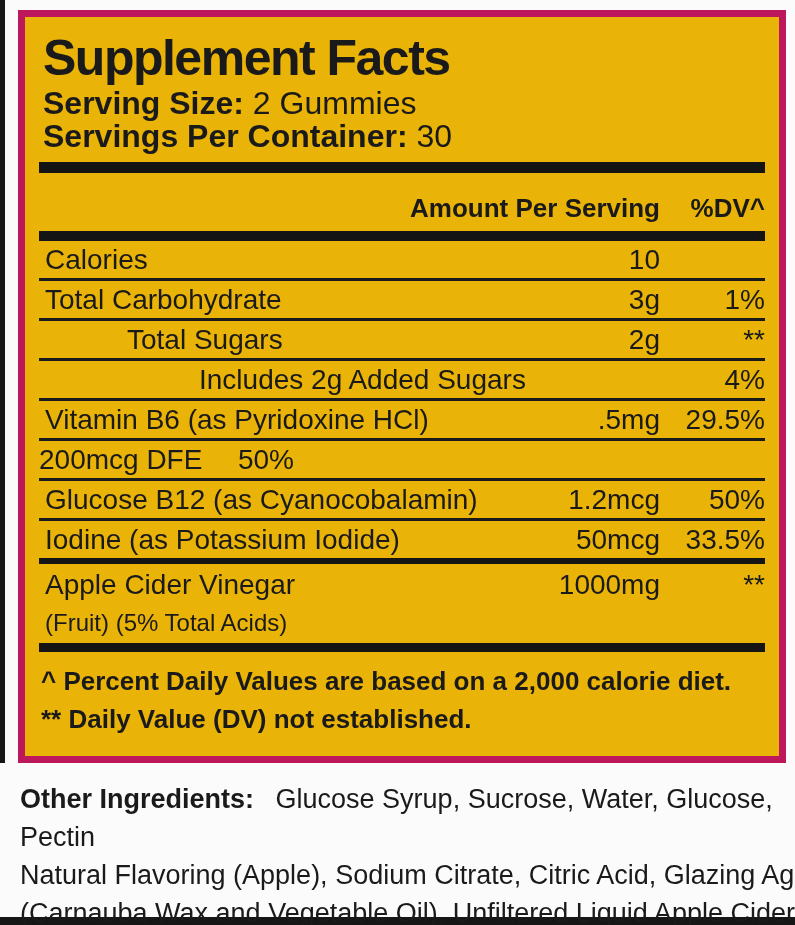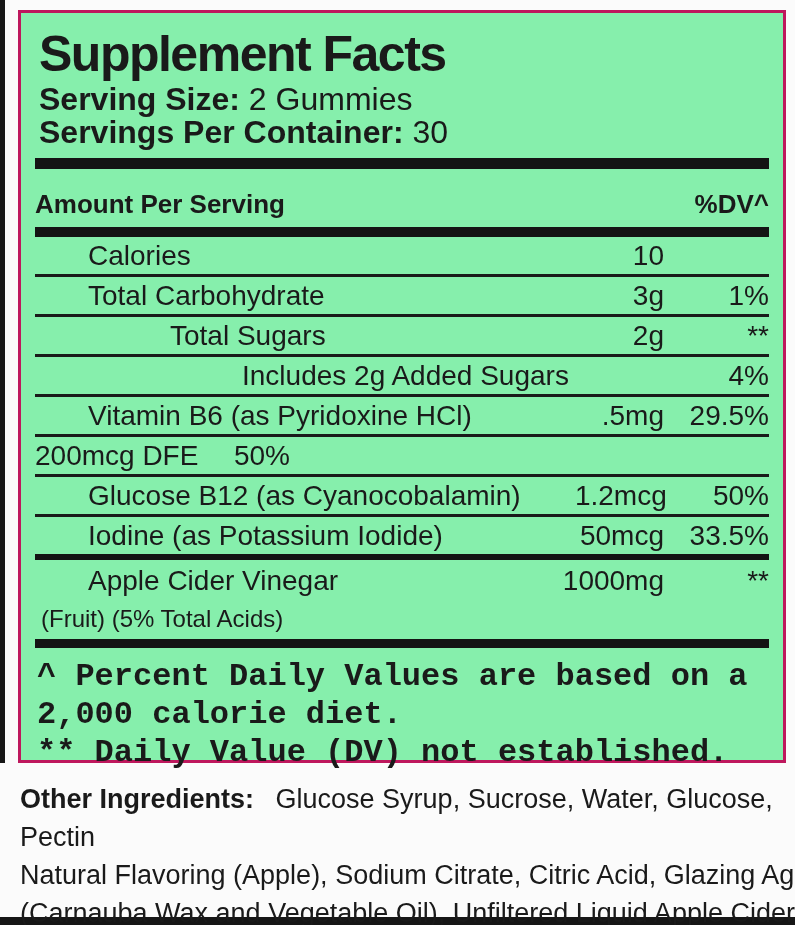--- a/index.html
+++ b/index.html
@@ -17,22 +17,22 @@
     background: #161616;
   }
   .edge-bottom {
     position: absolute; left: 0; top: 917px;
     width: 795px; height: 8px;
     background: #161616;
   }
   .facts-box {
     position: absolute; left: 18px; top: 10px;
     width: 768px; height: 753px;
-    border: 3px solid #be185d;
-    background: #86efac;
+    border: 7px solid #be185d;
+    background: #eab308;
     padding: 0 14px;
   }
   .title {
     margin-top: 12px;
     font-size: 50px;
     font-weight: 800;
     letter-spacing: -1.5px;
     line-height: 58px;
     padding-left: 4px;
   }
@@ -42,53 +42,52 @@
     padding-left: 4px;
   }
   .serving-line .lbl { font-weight: bold; }
   .bar { background: #141414; width: 100%; }
   .bar-xl { height: 11px; margin-top: 9px; }
   .bar-lg { height: 10px; }
   .bar-md { height: 6px; }
   .bar-ft { height: 9px; }
   .hdr {
     display: flex;
-    justify-content: space-between;
+    justify-content: flex-end;
     align-items: flex-end;
     height: 58px;
     padding-bottom: 7px;
     font-weight: bold;
     font-size: 26px;
   }
   .hdr-dv { width: 105px; text-align: right; margin-top: 37px; }
   .row {
     display: flex;
     align-items: center;
     height: 37px;
     font-size: 28px;
   }
   .row.sep { border-bottom: 3px solid #1a1a1a; height: 40px; }
-  .row-label { flex: 1; padding-left: 6px; white-space: nowrap; margin-left: 47px; }
+  .row-label { flex: 1; padding-left: 6px; white-space: nowrap; }
   .row-label.indent-1 { padding-left: 88px; }
   .row-label.indent-2 { padding-left: 160px; }
   .row-amount { width: 150px; text-align: right; white-space: nowrap; }
   .row-dv { width: 105px; text-align: right; white-space: nowrap; }
   .acv-block { padding-top: 2px; }
   .acv-line2 {
     font-size: 24px;
     line-height: 40px;
     padding-left: 6px;
     height: 40px;
   }
   .footnotes {
     padding: 10px 2px 0 2px;
     font-weight: bold;
-    font-size: 32px;
+    font-size: 26px;
     line-height: 38px;
-    font-family: Liberation Mono, monospace;
   }
   .other-ing {
     position: absolute;
     left: 20px; top: 780px;
     width: 760px;
     font-size: 27px;
     line-height: 38px;
   }
   .other-ing .oi-label { font-weight: bold; }
   .other-ing .oi-first { padding-left: 14px; }

